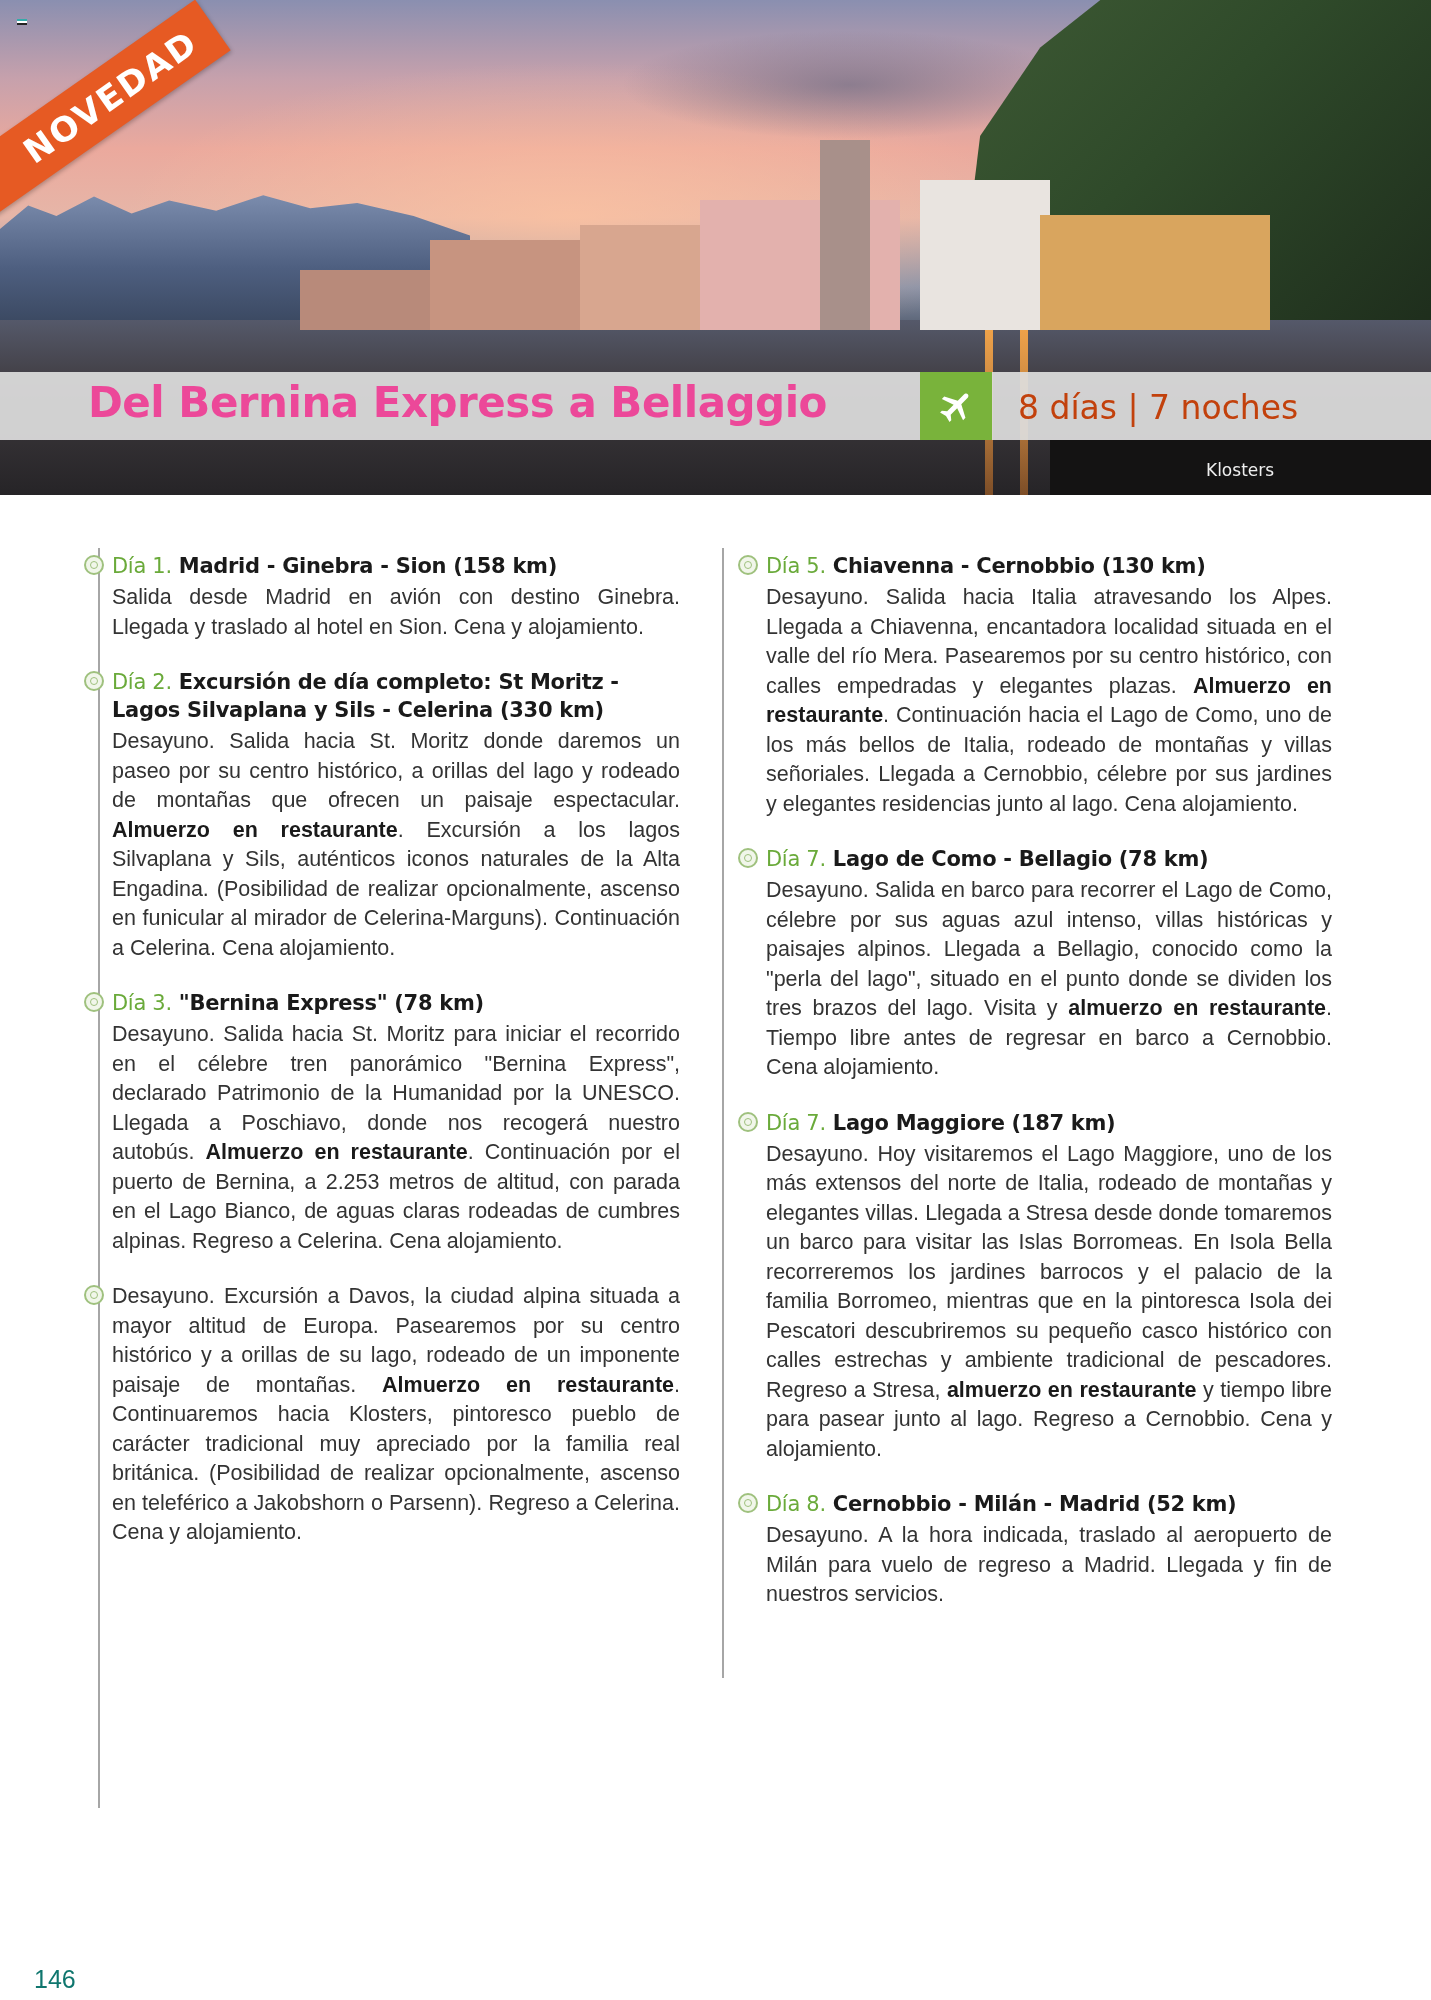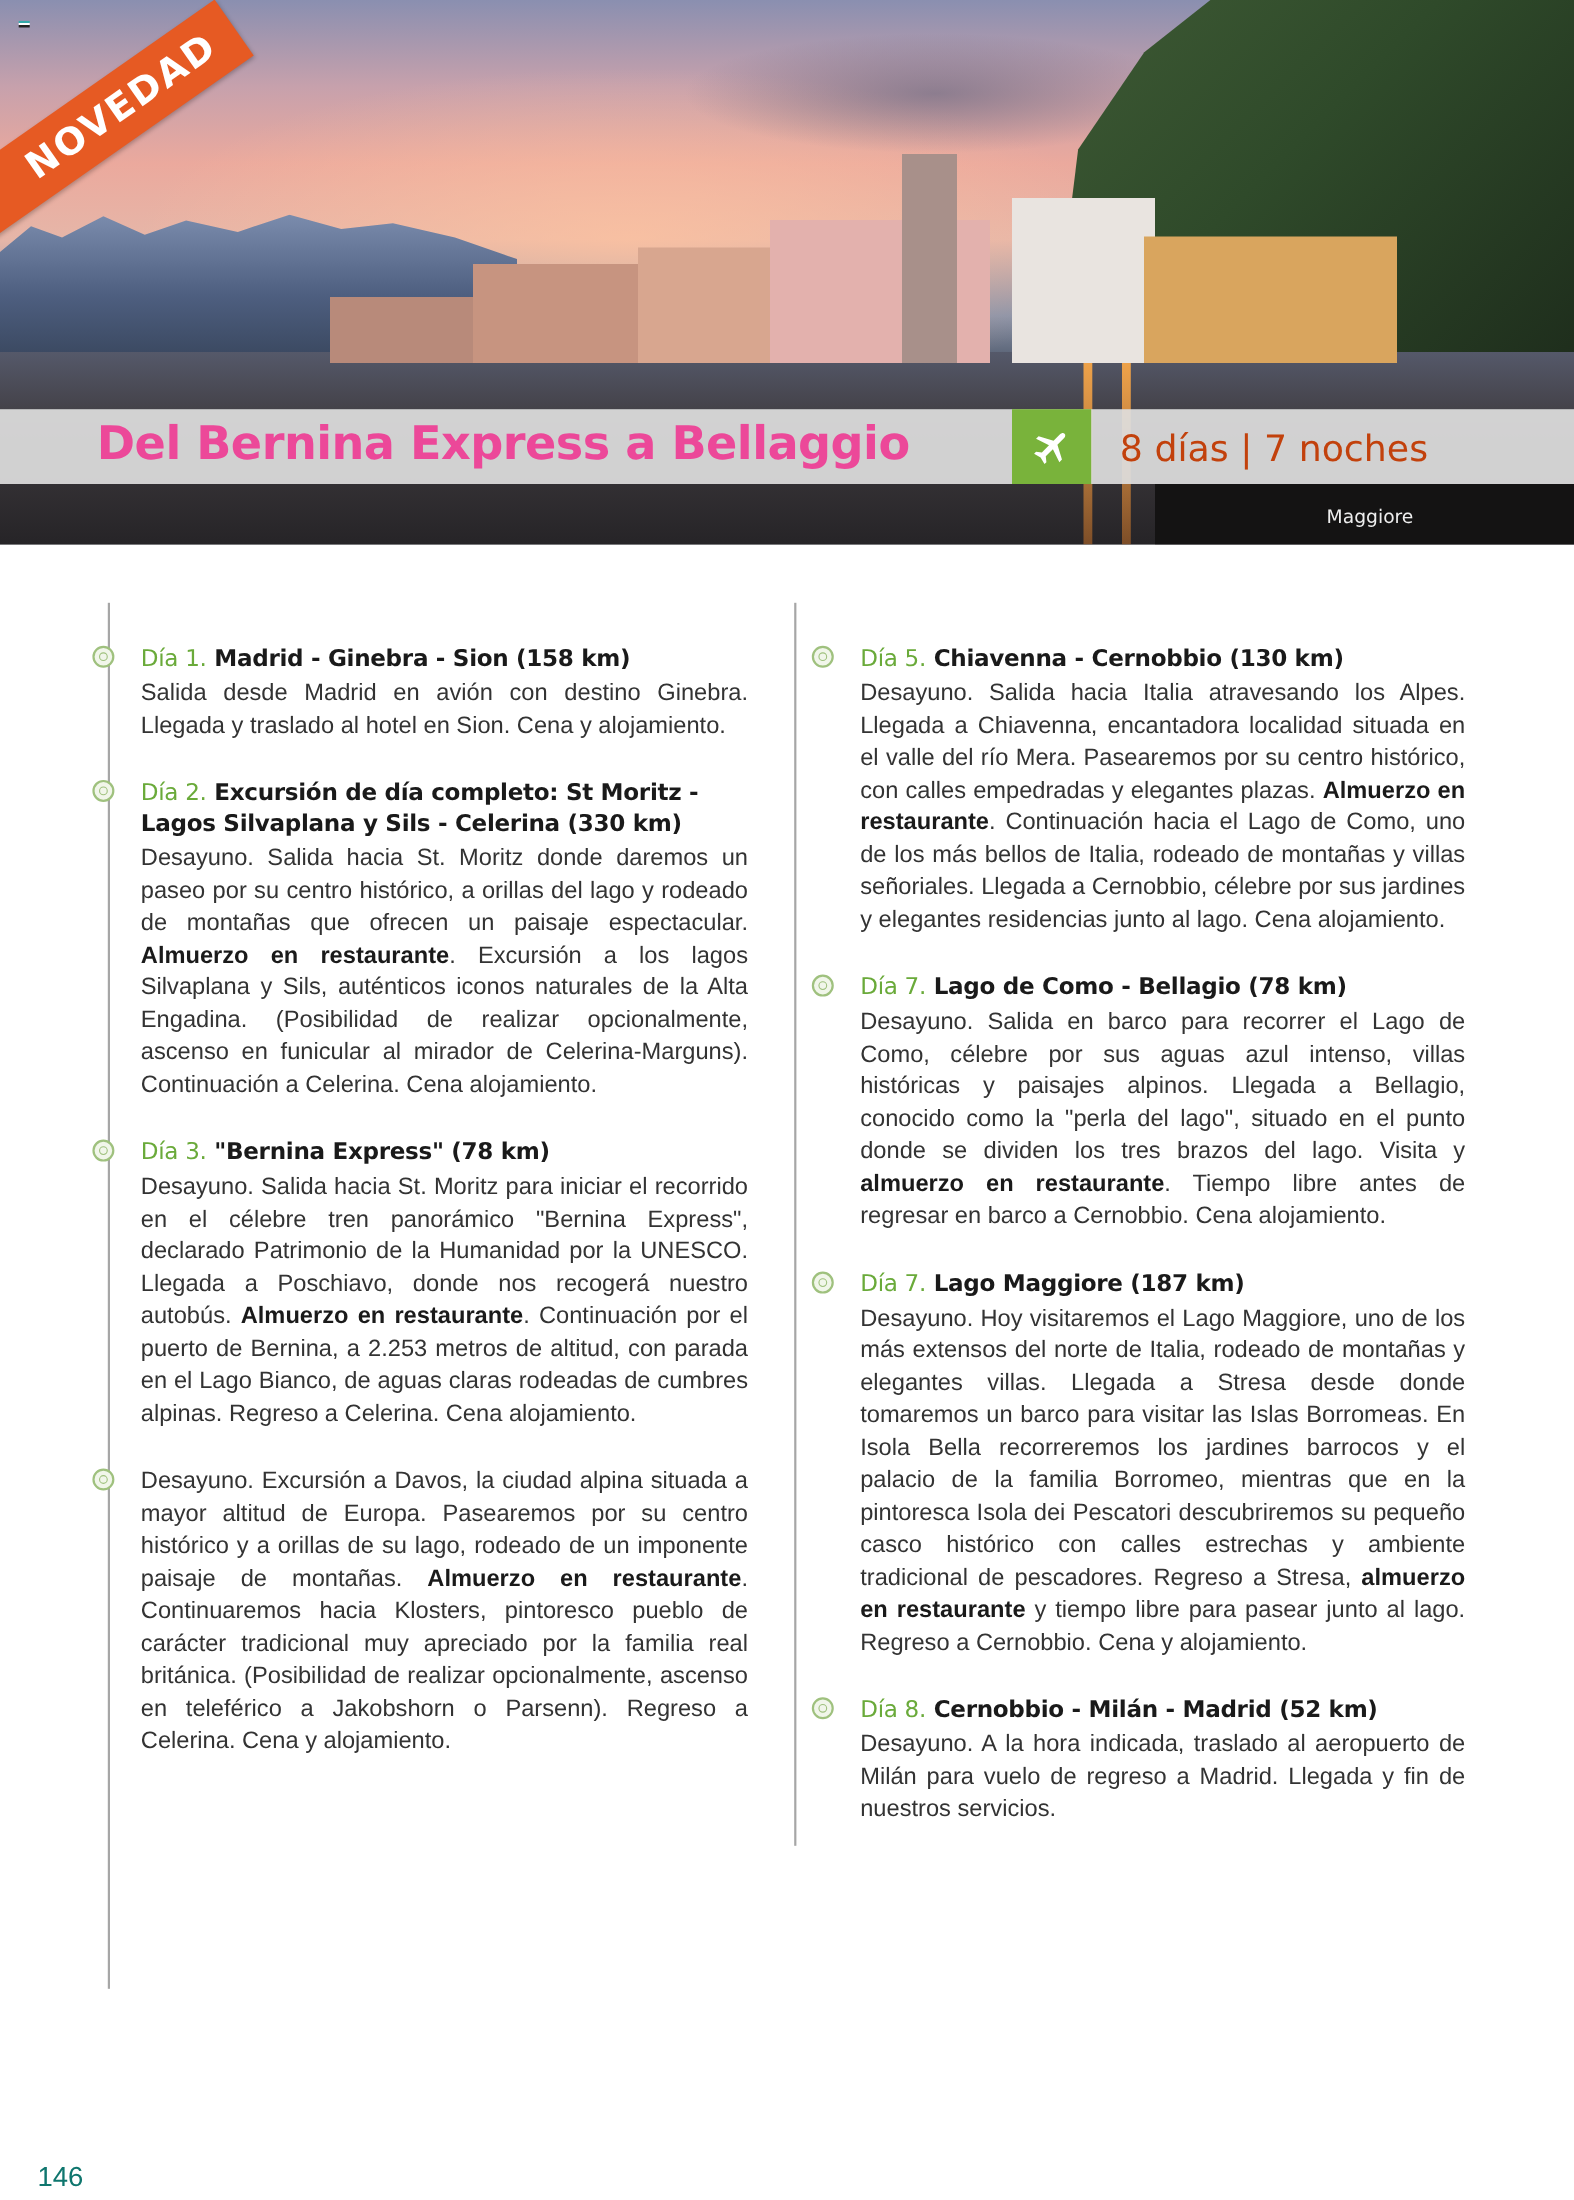--- a/index.html
+++ b/index.html
@@ -97,21 +97,21 @@
     }
     
     .col {
       position: absolute; top: 552px;
     }
     .col-left { left: 100px; width: 580px; }
     .col-right { left: 754px; width: 578px; }
     .timeline-line {
       position: absolute; width: 2px; background: #a6a6a6;
     }
-    .day { position: relative; padding-left: 28px; margin-bottom: 26px; margin-top: 32px; }
+    .day { position: relative; padding-left: 12px; margin-bottom: 26px; }
     .day-marker {
       position: absolute; left: -16px; top: 3px; width: 20px; height: 20px;
       border-radius: 50%; border: 2px solid #9fc17e; background: #f1f6ea;
       box-sizing: border-box;
     }
     .day-marker::after {
       content: ""; position: absolute; left: 4px; top: 4px; width: 8px; height: 8px;
       border-radius: 50%; border: 1.5px solid #9fc17e; box-sizing: border-box;
     }
     .day-title {
@@ -161,21 +161,21 @@
 <div class="title-band"></div>
 <h1 class="title-text" style="margin:0">Del Bernina Express a Bellaggio</h1>
 <div class="plane-box">
   <svg width="40" height="40" viewBox="0 0 24 24">
     <g transform="rotate(45 12 12)">
       <path d="M12 2 C13 2 13.5 3 13.5 4 L13.5 9 L21 13 L21 15 L13.5 12.5 L13.5 18 L16 20 L16 21.5 L12 20.5 L8 21.5 L8 20 L10.5 18 L10.5 12.5 L3 15 L3 13 L10.5 9 L10.5 4 C10.5 3 11 2 12 2 Z" fill="#ffffff"></path>
     </g>
   </svg>
 </div>
 <div class="duration">8 días | 7 noches</div>
-<div class="photo-caption">Maggiore</div>
+<div class="photo-caption">Klosters</div>
 
 <div class="timeline-line" style="left:98px; top:548px; height:1260px;"></div>
 <div class="timeline-line" style="left:722px; top:548px; height:1130px;"></div>
 
 <div class="col col-left" id="col-left">
     <div class="day">
     <span class="day-marker"></span>
     <div class="day-title"><span class="day-num">Día 1.</span> <span class="day-route">Madrid - Ginebra - Sion (158 km)</span></div>
     <div class="day-body">Salida desde Madrid en avión con destino Ginebra. Llegada y traslado al hotel en Sion. Cena y alojamiento.</div>
   </div>

